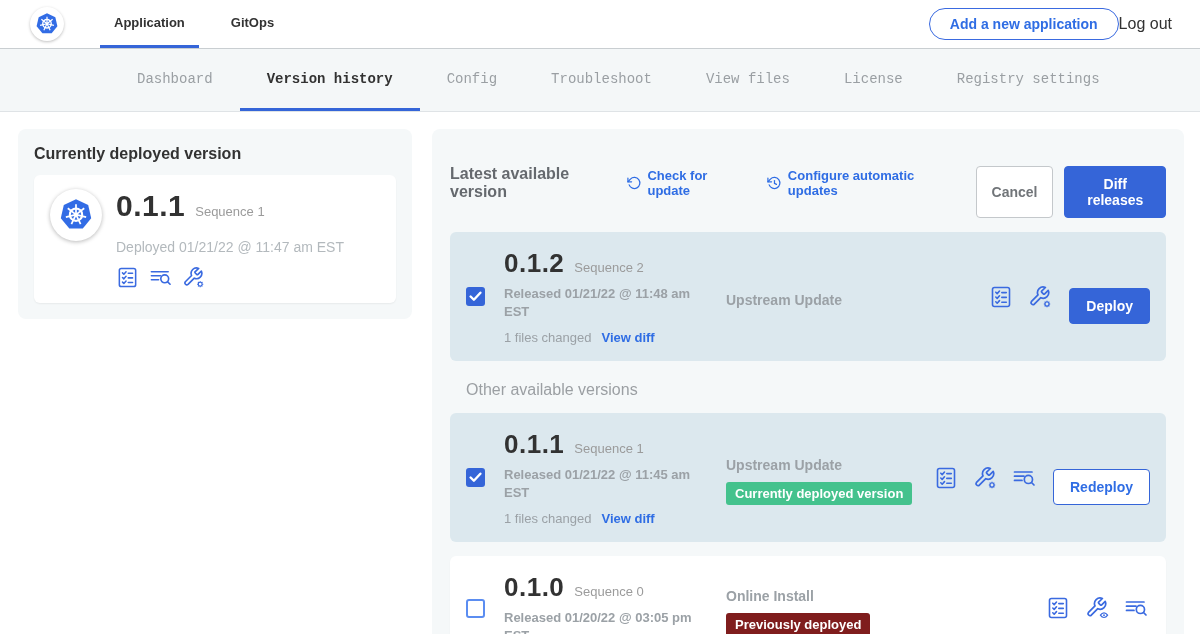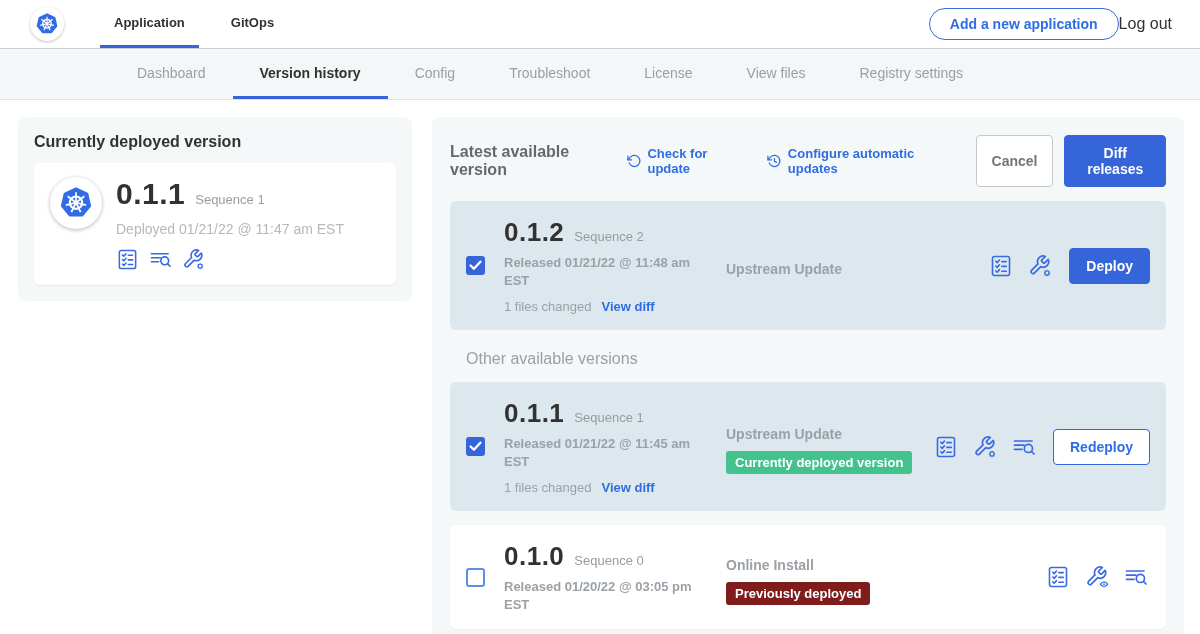--- a/index.html
+++ b/index.html
@@ -15,55 +15,55 @@
   .nav-tab { display:flex; align-items:center; padding:0 14px; font-size:13px; font-weight:700;
              color:#323232; cursor:pointer; border-bottom:3px solid transparent; margin-right:18px; }
   .nav-tab.active { border-bottom-color:#3565d8; }
   .nav-right { margin-left:auto; display:flex; align-items:center; }
   .pill-btn { border:1px solid #3a6ae0; color:#2f6de4; background:#fff; border-radius:17px;
               height:32px; padding:0 20px; font-size:14px; font-weight:700; cursor:pointer;
               font-family:inherit; }
   .logout { font-size:16px; color:#323232; cursor:pointer; }
 
   
-  .subnav { height:52px; background:#f4f7f8; border-top:1px solid #c9ced1; border-bottom:1px solid #dfe3e6;
-            display:flex; align-items:stretch; padding-left:110px; }
+  .subnav { height:64px; background:#f4f7f8; border-top:1px solid #c9ced1; border-bottom:1px solid #dfe3e6;
+            display:flex; align-items:stretch; padding-left:110px;font-family:Liberation Mono, monospace; }
   .subnav-item { display:flex; align-items:center; padding:0 27px; font-size:14px; color:#9a9fa3;
                  cursor:pointer; border-bottom:3px solid transparent; }
   .subnav-item.active { color:#323232; font-weight:700; border-bottom-color:#3565d8; }
 
   
   .main { display:flex; align-items:flex-start; gap:20px; padding:17px 16px 0 18px; }
   .panel { background:#f5f8f9; border-radius:8px; }
 
   
   .left-panel { width:394px; padding:16px; flex:none; }
   .left-panel h2 { font-size:16px; font-weight:700; color:#323232; margin-bottom:12px; }
   .deployed-card { background:#fff; border-radius:6px; box-shadow:0 1px 2px rgba(0,0,0,.06);
                    padding:14px 16px; display:flex; gap:14px; }
   .logo-circle { width:52px; height:52px; border-radius:50%; background:#fff; flex:none;
                  box-shadow:0 1px 4px rgba(0,0,0,.28); display:flex; align-items:center; justify-content:center; }
   .logo-circle svg { width:38px; height:38px; }
   .ver-line { display:flex; align-items:baseline; gap:10px; }
   .ver-big { font-size:30px; font-weight:700; color:#323232; letter-spacing:.5px; }
   .seq { font-size:13px; color:#9b9b9b; }
-  .deployed-at { font-size:14px; color:#b3b9bd; margin-top:10px; }
+  .deployed-at { font-size:14px; color:#b3b9bd; margin-top:16px; }
   .icon-row { display:flex; align-items:center; gap:10px; margin-top:11px; }
   .icon-btn { width:23px; height:23px; color:#3a6ae0; cursor:pointer; }
   .icon-btn svg { width:100%; height:100%; }
 
   
   .right-panel { flex:1; padding:18px; }
   .rp-header { display:flex; align-items:center; }
   .rp-title { font-size:16px; font-weight:700; color:#65696e; margin-right:10px; }
   .link-action { display:flex; align-items:center; gap:6px; color:#2f6de4; font-size:13px;
                  font-weight:700; cursor:pointer; margin-right:22px; }
   .link-action svg { width:16px; height:16px; }
   .hdr-buttons { margin-left:auto; display:flex; gap:11px; }
-  .btn { border-radius:4px; font-size:14px; font-weight:700; cursor:pointer; font-family:inherit; }
+  .btn { border-radius:4px; font-size:14px; font-weight:700; cursor:pointer; font-family:inherit;margin-top:19px; }
   .btn-cancel { background:#fff; border:1px solid #c4c8cb; color:#717579; padding:8px 15px; }
   .btn-primary { background:#3565d8; border:1px solid #3565d8; color:#fff; padding:9px 16px; }
   .btn-outline { background:#fff; border:1px solid #3565d8; color:#2f6de4; padding:9px 16px; }
 
   .section-label { font-size:16px; color:#9b9fa3; margin:20px 0 14px 16px; }
 
   
   .version-row { border-radius:6px; padding:16px 16px; display:flex; align-items:center; margin-top:14px; }
   .row-selected { background:#dce8ee; }
   .row-plain { background:#ffffff; box-shadow:0 1px 2px rgba(0,0,0,.04); }
@@ -187,22 +187,22 @@
     <button class="pill-btn">Add a new application</button>
     <span class="logout">Log out</span>
   </div>
 </div>
 
 <div class="subnav">
   <div class="subnav-item">Dashboard</div>
   <div class="subnav-item active">Version history</div>
   <div class="subnav-item">Config</div>
   <div class="subnav-item">Troubleshoot</div>
+  <div class="subnav-item">View files</div>
   <div class="subnav-item">License</div>
-  <div class="subnav-item">View files</div>
   <div class="subnav-item">Registry settings</div>
 </div>
 
 <div class="main">
 
   <div class="panel left-panel">
     <h2>Currently deployed version</h2>
     <div class="deployed-card">
       <div class="logo-circle">
         <svg>

